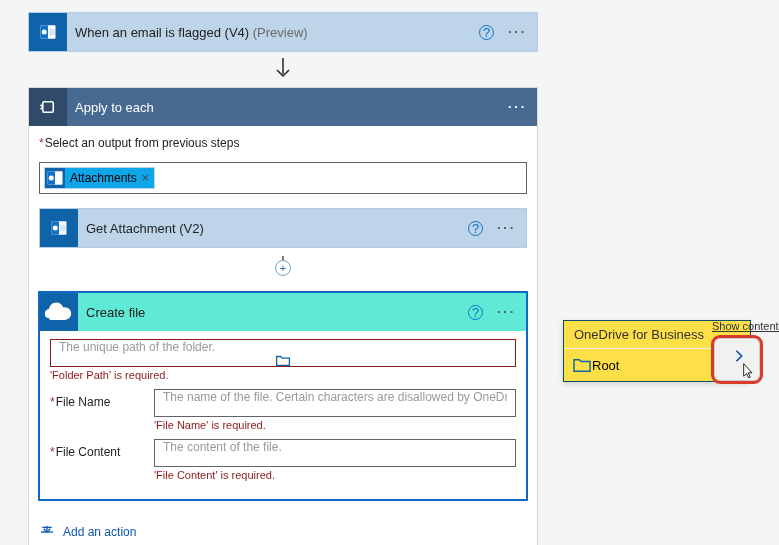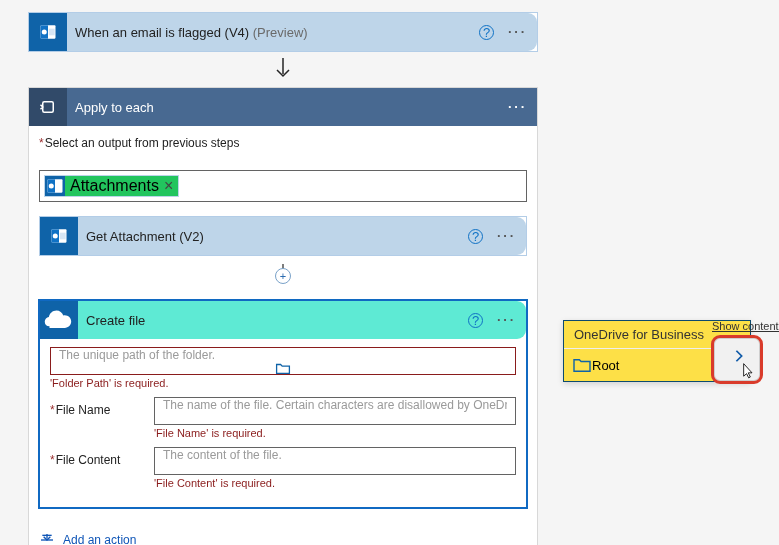--- a/index.html
+++ b/index.html
@@ -1,21 +1,21 @@
 <!DOCTYPE html>
 <html><head>
   <meta charset="utf-8">
   <style>
     * { box-sizing: border-box; margin: 0; padding: 0; }
     body { font-family: "Segoe UI", Arial, sans-serif; background: #f5f5f5; width: 779px; height: 545px; overflow: hidden; position: relative; }
 
     .flow-col { position: absolute; left: 28px; top: 12px; width: 510px; }
 
     .card { background: #fff; border: 1px solid #b3cde7; }
-    .card-head { display: flex; align-items: center; height: 38px; padding: 0 10px 0 0; border-radius: 9px; }
+    .card-head { display: flex; align-items: center; height: 38px; padding: 0 10px 0 0; }
     .card-icon { width: 38px; height: 38px; display: flex; align-items: center; justify-content: center; flex-shrink: 0; }
     .card-title { flex: 1; font-size: 13px; color: #222; padding-left: 8px; white-space: nowrap; overflow: hidden; }
     .card-title .preview { color: #6a6a6a; }
     .head-right { display: flex; align-items: center; gap: 14px; }
     .help { color: #1072c5; font-size: 13px; border: 1px solid #1072c5; border-radius: 50%; width: 15px; height: 15px; display: flex; align-items: center; justify-content: center; cursor: pointer; }
     .more { color: #555; letter-spacing: 2px; font-weight: bold; font-size: 13px; cursor: pointer; line-height: 6px; }
 
     .trigger-head { background: #bed5e9; }
     .outlook-icon { background: #0f63a8; }
     .outlook-icon svg { width: 20px; height: 20px; }
@@ -24,23 +24,23 @@
 
     .scope { border: 1px solid #d8d8d8; background: #fff; }
     .scope-head { background: #486991; display: flex; align-items: center; height: 38px; padding-right: 10px; }
     .scope-icon { width: 38px; height: 38px; background: #314a69; display: flex; align-items: center; justify-content: center; }
     .scope-title { color: #fff; font-size: 13px; padding-left: 8px; flex: 1; }
     .scope-head .more { color: #fff; }
 
     .scope-body { padding: 10px 10px 6px; }
 
     .req-mark { color: #9a2d2d; margin-right: 1px; }
-    .section-label { font-size: 12px; color: #222; margin-bottom: 20px; }
+    .section-label { font-size: 12px; color: #222; margin-bottom: 12px; }
     .tokenbox { border: 1px solid #636363; padding: 4px; display: flex; }
-    .token { display: inline-flex; align-items: center; background: #22c55e; border: 1px solid #bcd4e9; font-size: 16px; }
+    .token { display: inline-flex; align-items: center; background: #0ea5e9; border: 1px solid #bcd4e9; font-size: 12px; }
     .token-icon { width: 20px; height: 20px; }
     .token-text { padding: 0 3px 0 5px; }
     .token-x { padding: 0 5px 0 2px; cursor: pointer; color: #444; }
 
     .action { border: 1px solid #b3cde7; background: #fff; margin-top: 14px; }
     .action-head { background: #bed5e9; display: flex; align-items: center; height: 38px; padding-right: 10px; }
 
     .arrow-small { text-align: center; position: relative; margin: 8px 0 4px; }
     .arrow-small svg { width: 14px; height: 18px; }
     .plus { position: absolute; left: 50%; top: 56%; transform: translate(-50%,-50%); width: 16px; height: 16px; background: #fff; border: 1px solid #7aa2c9; border-radius: 50%; font-size: 11px; color: #2a6bb0; line-height: 14px; cursor: pointer; }

